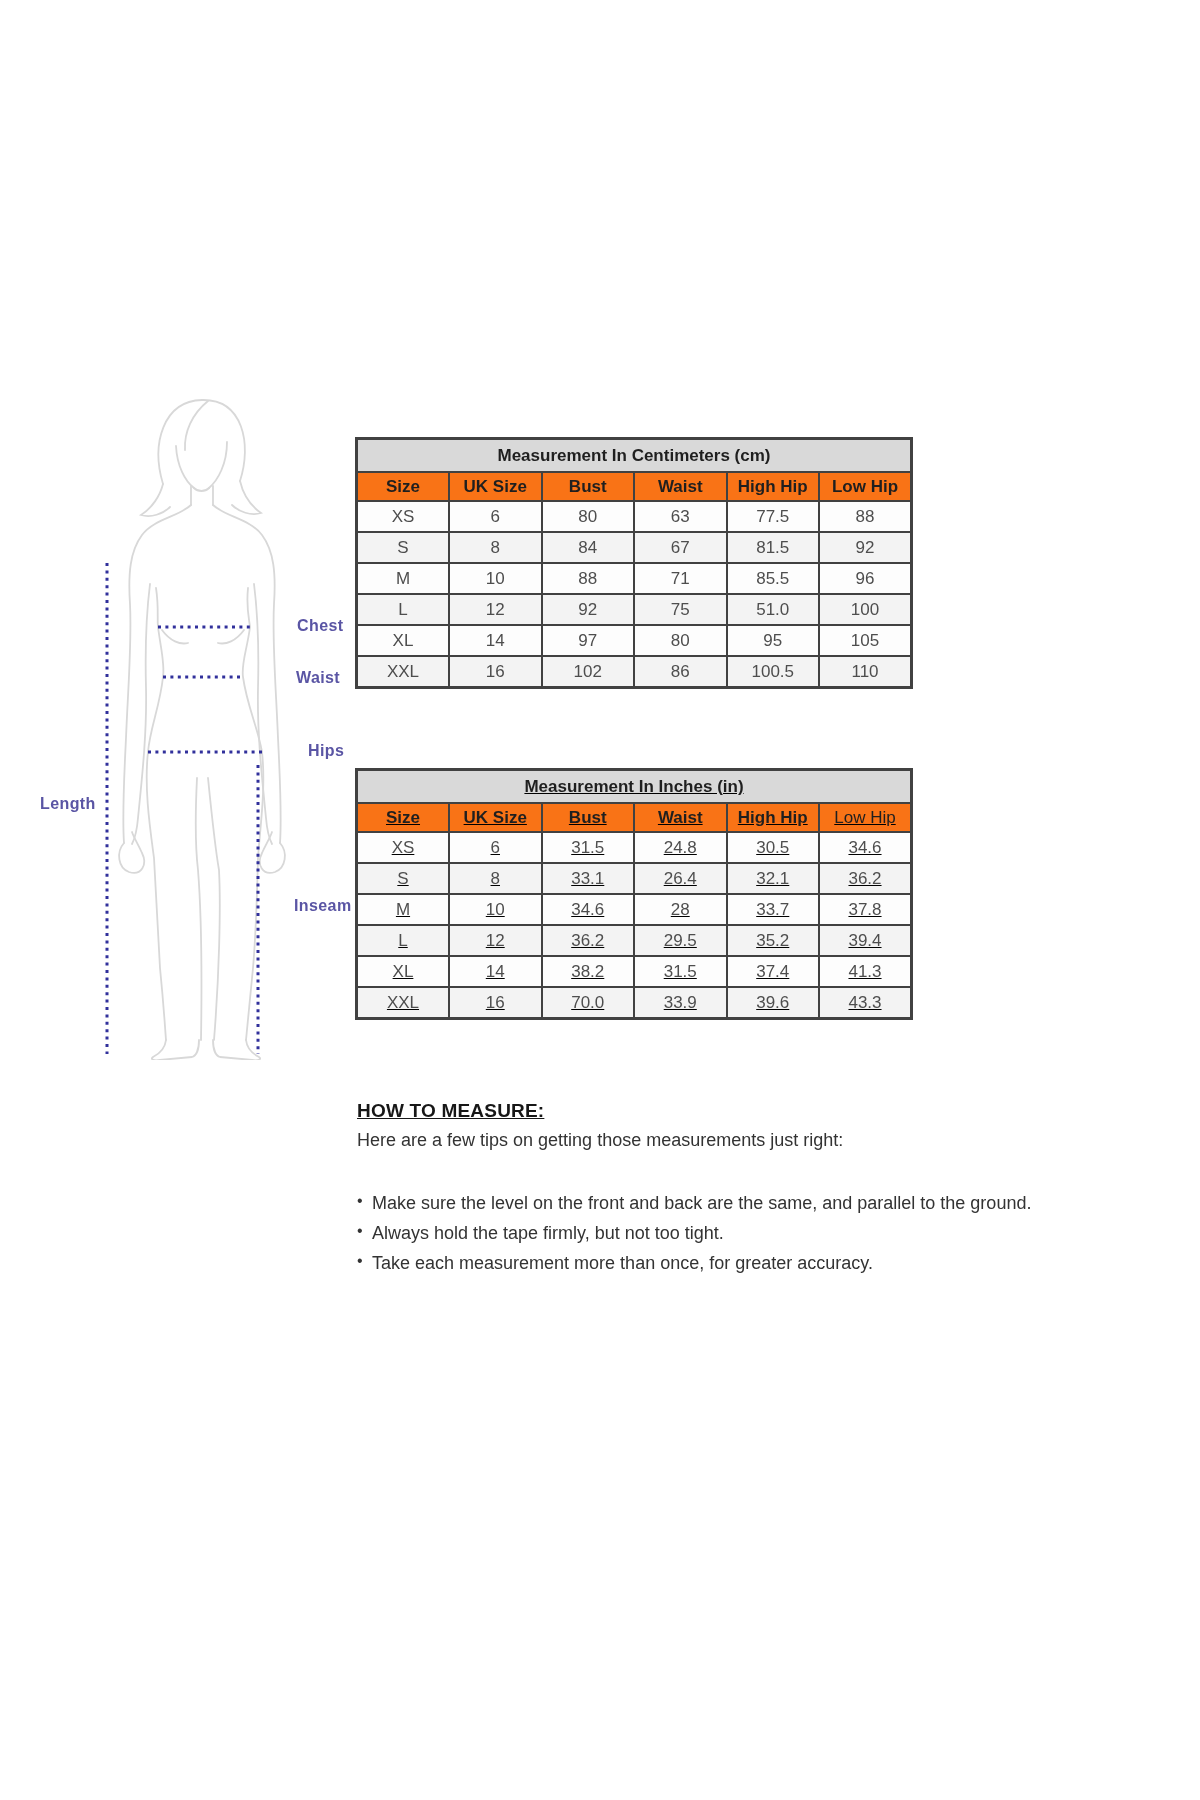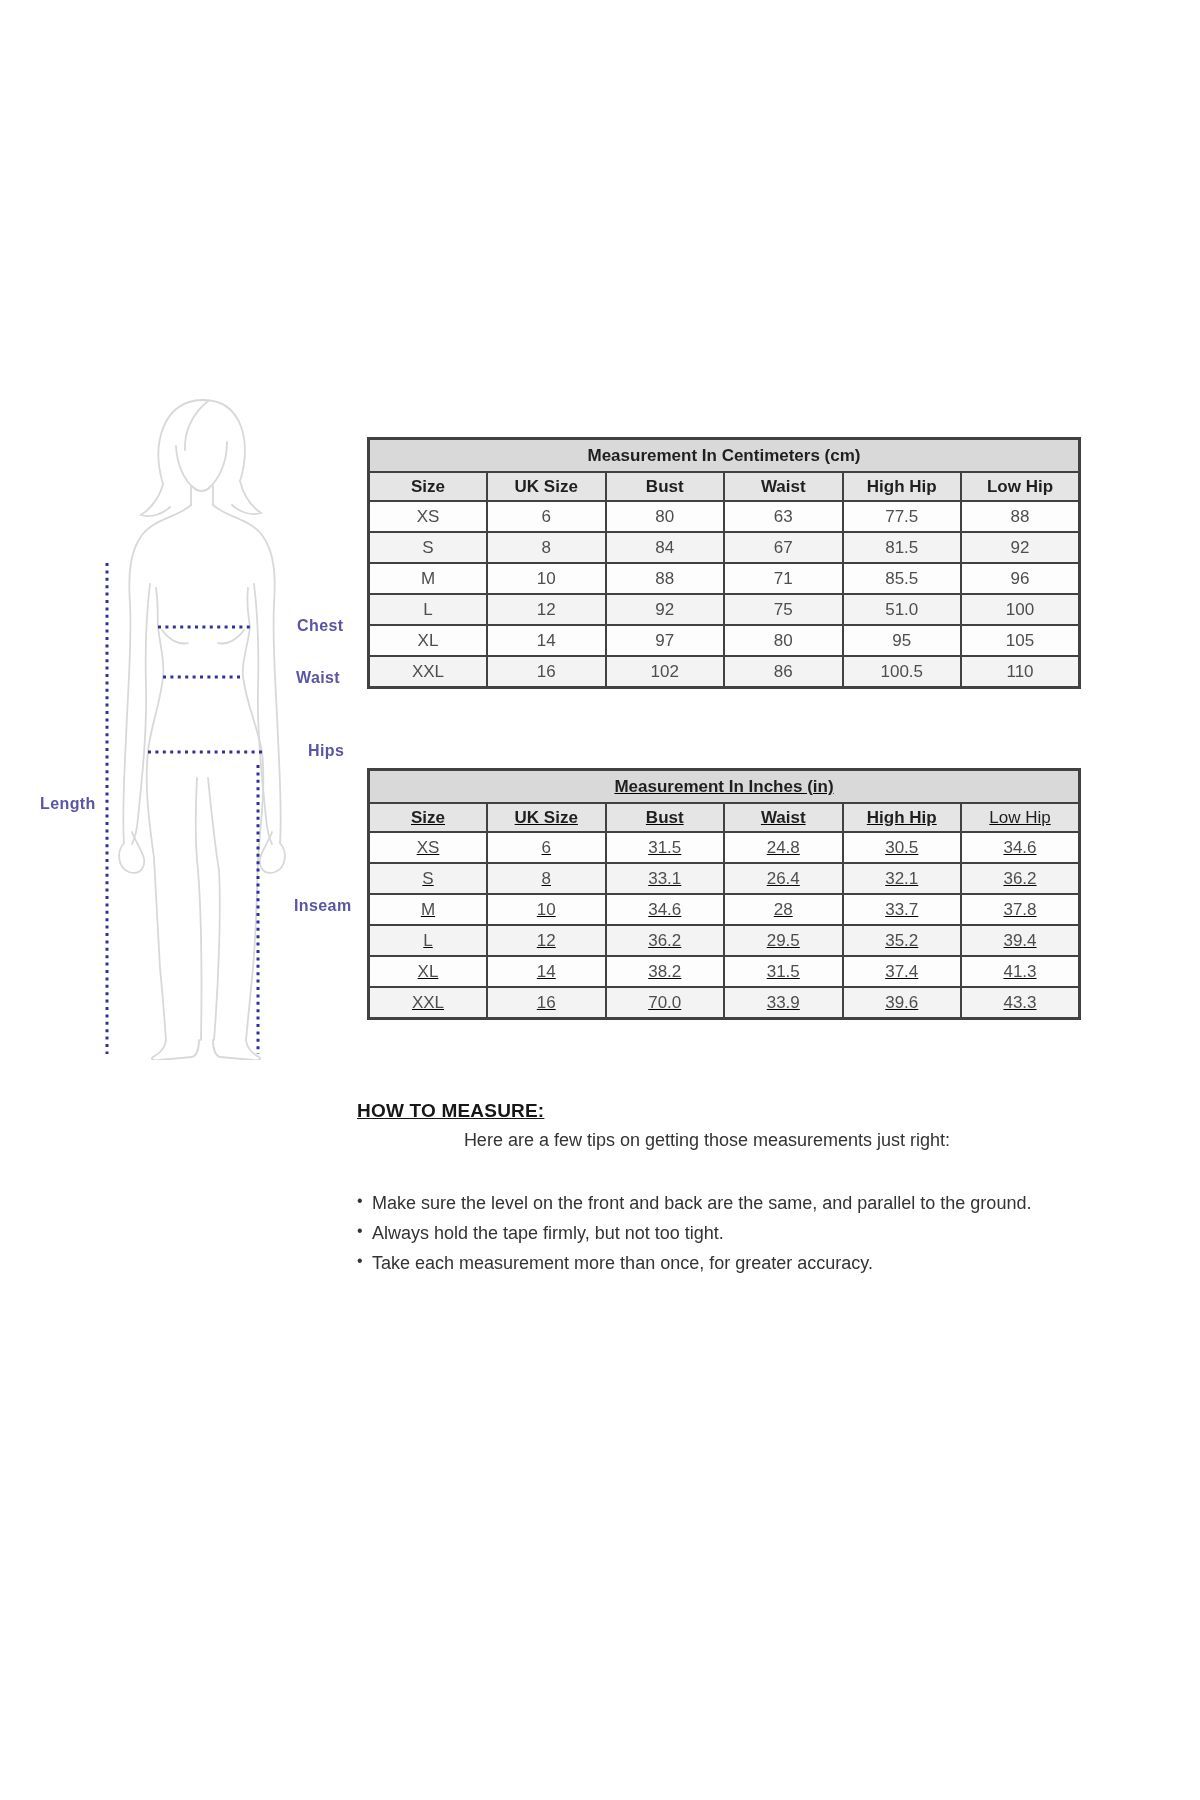--- a/index.html
+++ b/index.html
@@ -17,44 +17,44 @@
     letter-spacing:0.4px; white-space:nowrap;
   }
   #lbl-chest  { left:297px; top:617px; }
   #lbl-waist  { left:296px; top:669px; }
   #lbl-hips   { left:308px; top:742px; }
   #lbl-length { left:40px;  top:795px; }
   #lbl-inseam { left:294px; top:897px; }
 
   
   table.size-table {
-    position:absolute; left:367px; width:714px;
+    position:absolute; left:355px; width:558px;
     border-collapse:collapse; table-layout:fixed;
     border:3px solid #414141; background:#ffffff;
   }
   #table-cm { top:437px; }
   #table-in { top:768px;text-decoration:underline; }
   .size-table td, .size-table th { border:2px solid #414141; text-align:center; padding:0; }
   .size-table tr.t-title td {
     height:31px; background:#d9d9d9; font-weight:700; font-size:17px; color:#1f1f1f;
   }
   .size-table tr.t-head th {
-    height:27px; background:#e5e5e5; font-weight:700; font-size:17px; color:#1f1f1f;
+    height:27px; background:#f97316; font-weight:700; font-size:17px; color:#1f1f1f;
   }
   #table-in tr.t-head th:last-child { font-weight:400; }
   .size-table tr.t-row td { height:29px; font-size:17px; color:#4e4e4e; background:#fdfdfd; }
   .size-table tr.t-row.alt td { background:#f3f3f3; }
 
   
   .howto { position:absolute; left:357px; top:1100px; width:700px; }
   .howto h2 {
     margin:0; font-size:19px; color:#171717; text-decoration:underline;
     letter-spacing:0.2px;
   }
-  .howto p { margin:8px 0 0 0; font-size:18px; color:#333333;text-align:center; }
+  .howto p { margin:8px 0 0 0; font-size:18px; color:#333333; }
   .tips { list-style:none; margin:42px 0 0 0; padding:0; font-size:18px; color:#333333; }
   .tips li { position:relative; padding-left:15px; margin-bottom:9px; }
   .tips li::before { content:"\2022"; position:absolute; left:0; top:-1px; font-size:16px; color:#333333; }
 </style>
 </head>
 <body>
 
 <div class="page">
 
   <div>

